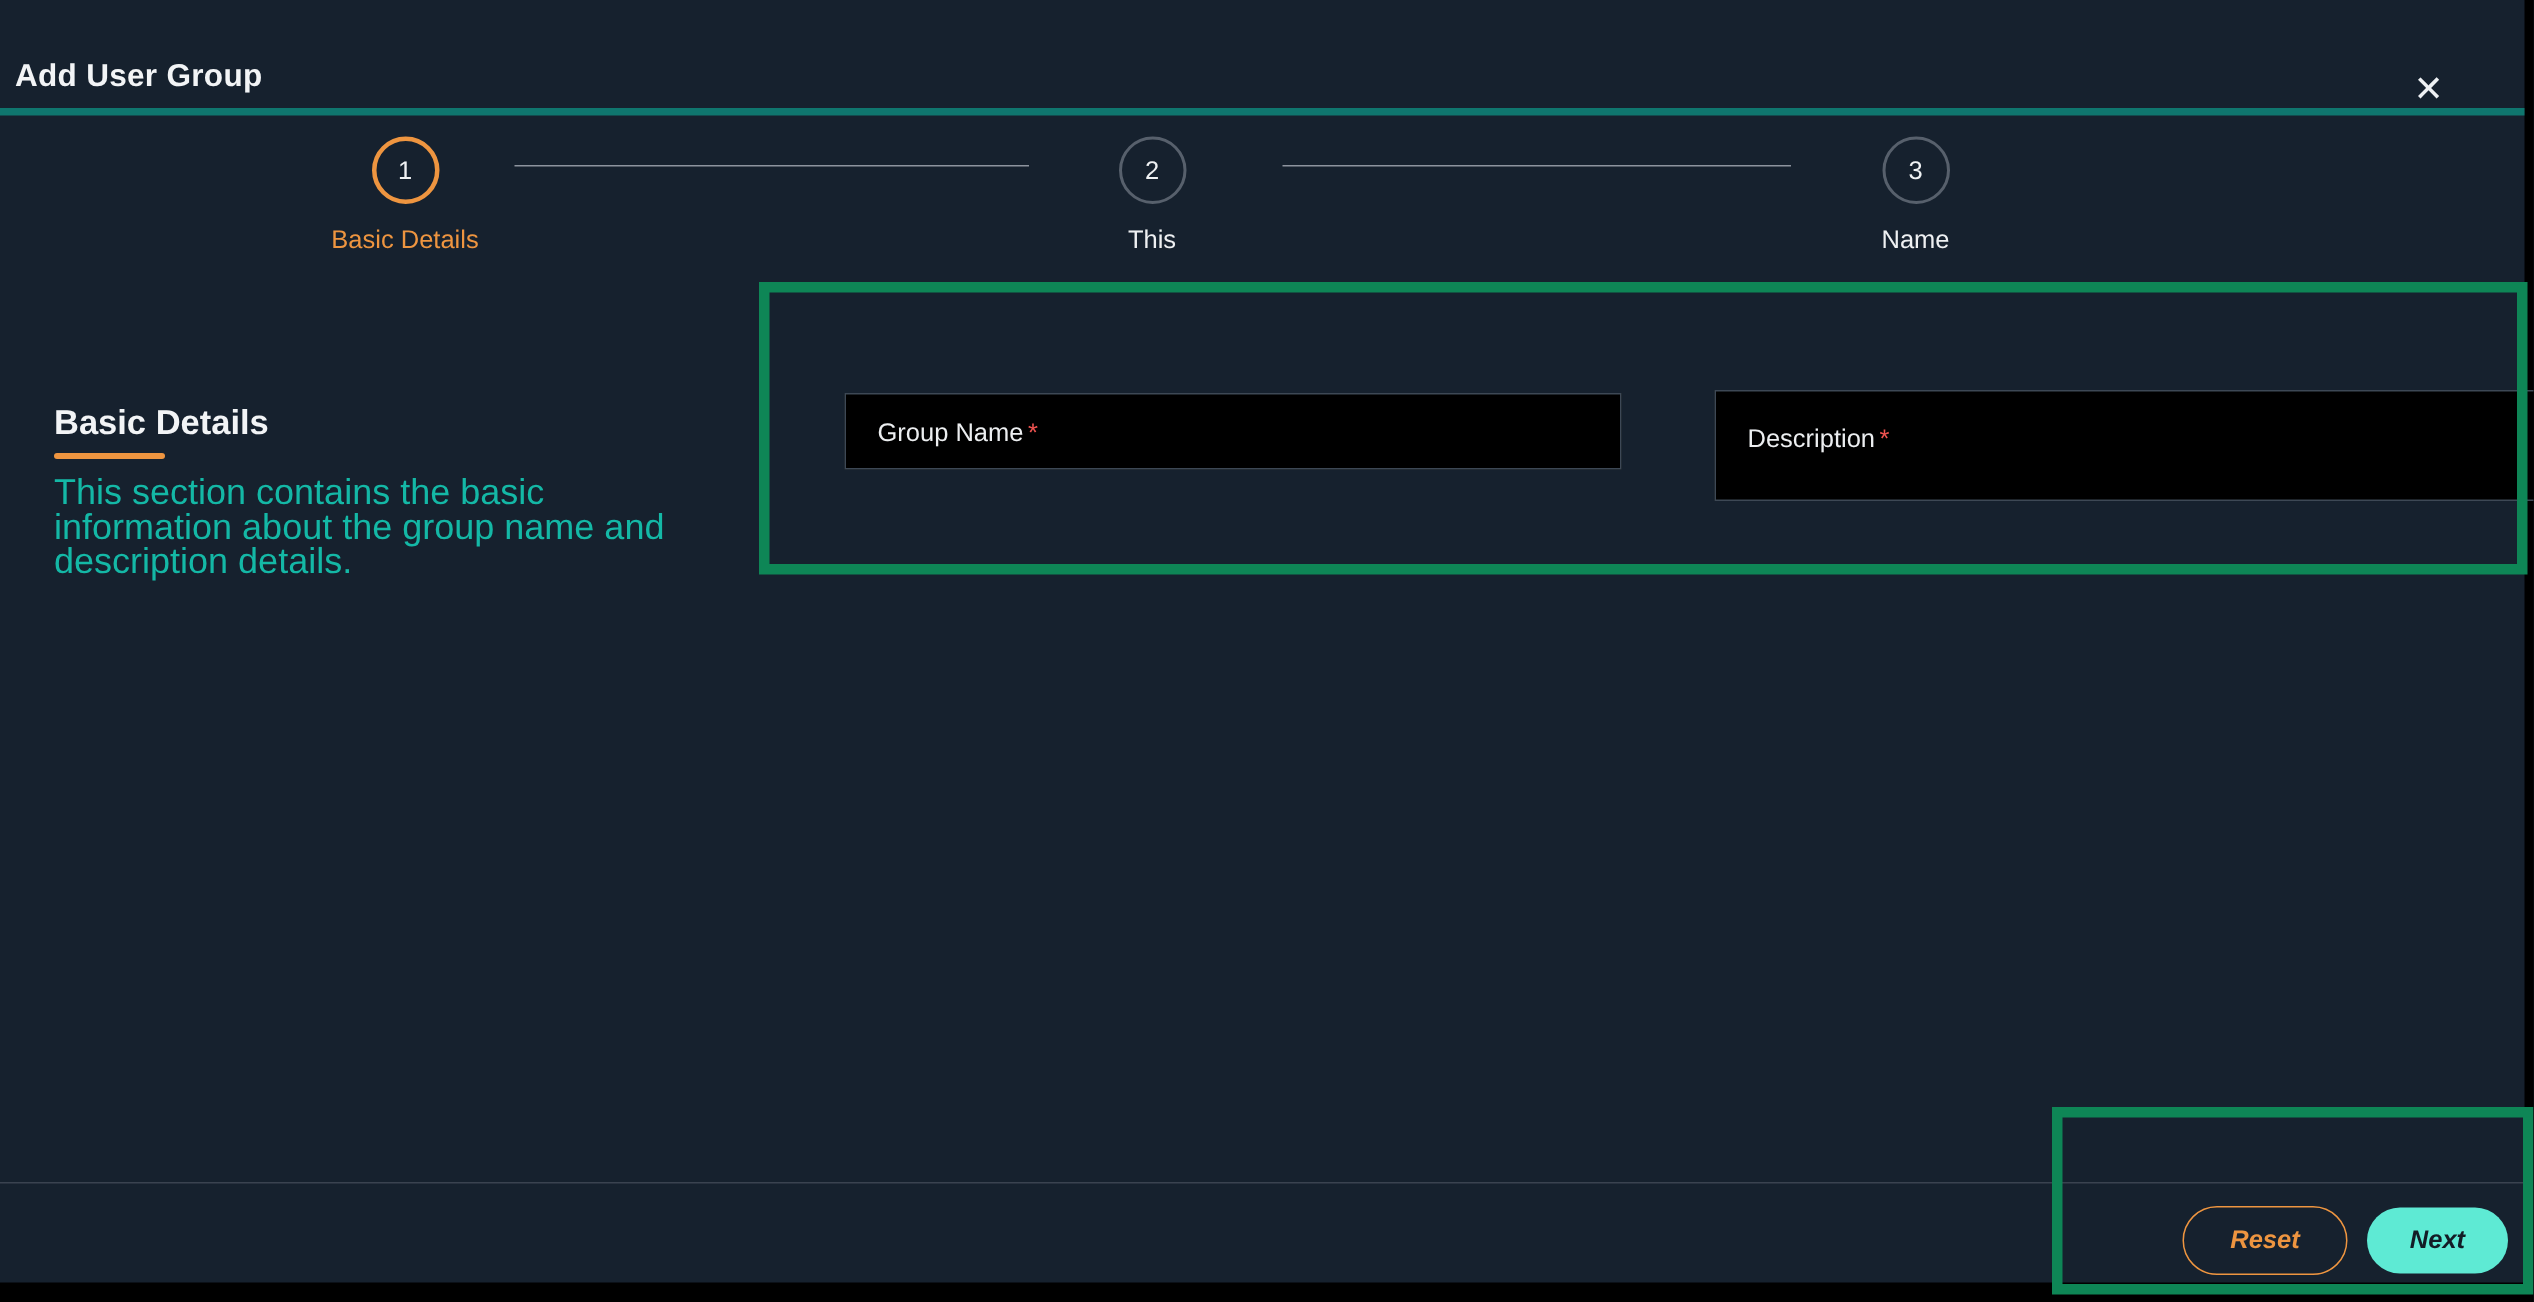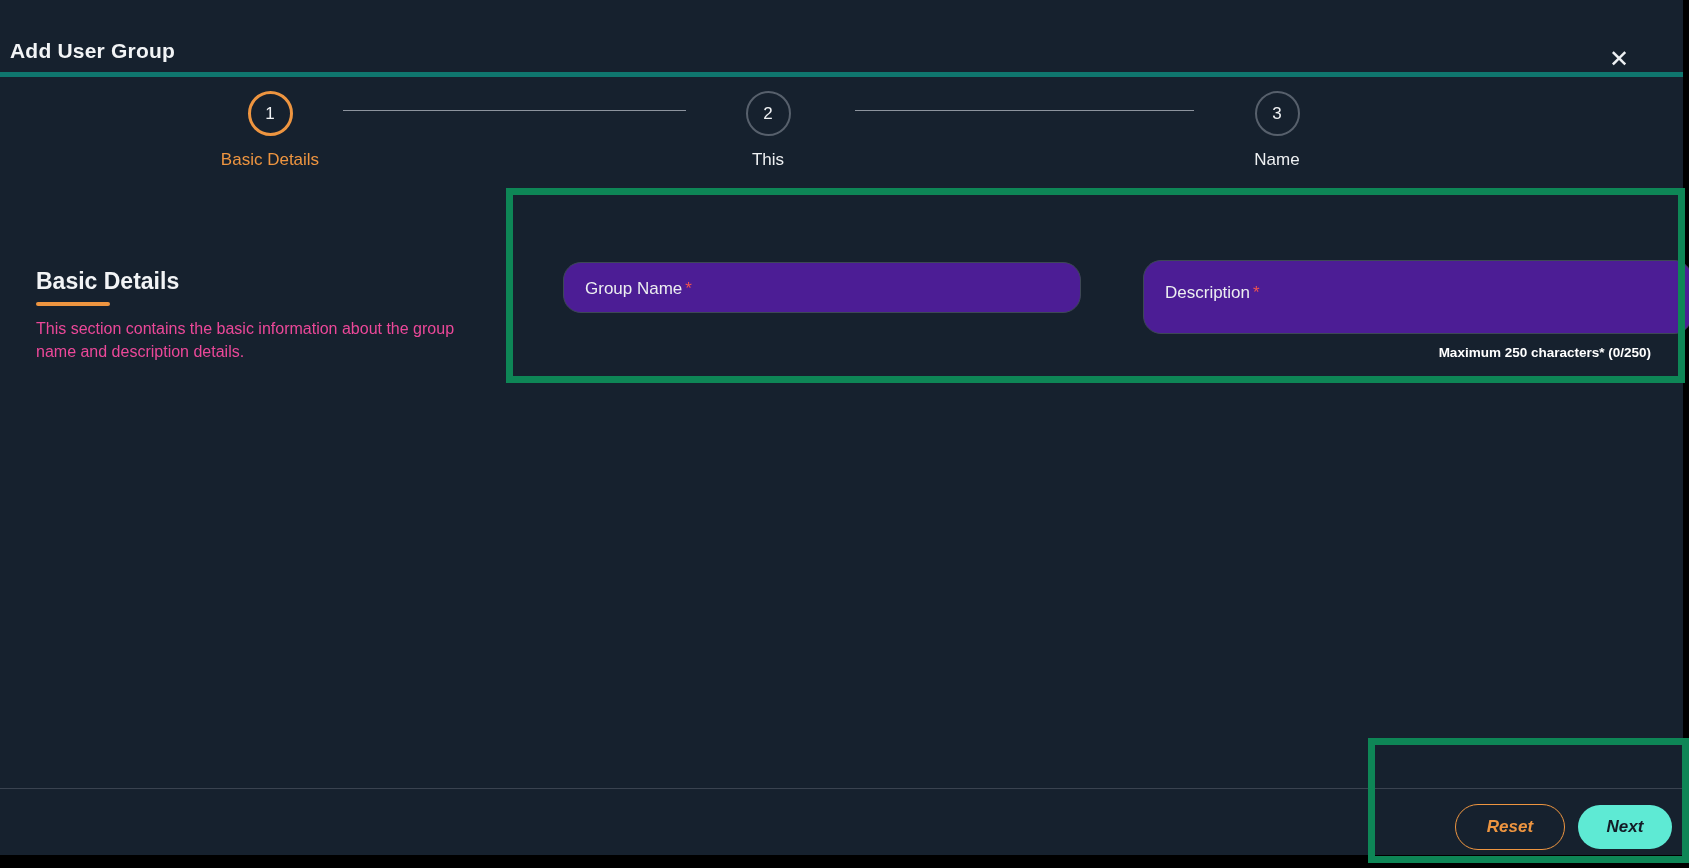--- a/index.html
+++ b/index.html
@@ -57,27 +57,27 @@
     font-size: 23px; font-weight: bold; color: #f2f4f6;
   }
   .section-underline {
     position: absolute; left: 36px; top: 302px;
     width: 74px; height: 4px; border-radius: 2px;
     background: #ee9540;
   }
   .section-desc {
     position: absolute; left: 36px; top: 317px;
     width: 445px;
-    font-size: 16px; line-height: 23px; color: #ec4899;
+    font-size: 24px; line-height: 23px; color: #14b8a6;
   }
   
   .field {
     position: absolute;
-    border: 1px solid #3d4855; border-radius: 18px;
-    background: #4c1d95; cursor: text;
+    border: 1px solid #3d4855; border-radius: 0;
+    background: #000000; cursor: text;
   }
   .field-label {
     position: absolute; left: 21px;
     font-size: 17px; color: #eceef0; white-space: nowrap;
   }
   .req { color: #ef5350; margin-left: 3px; }
   #group-name-field { left: 563px; top: 262px; width: 518px; height: 51px; }
   #group-name-field .field-label { top: 16px; }
   #description-field { left: 1102px; top: 260px; width: 549px; height: 74px; margin-left: 41px; }
   #description-field .field-label { top: 22px; }
@@ -141,21 +141,20 @@
   <div class="section-heading">Basic Details</div>
   <div class="section-underline"></div>
   <div class="section-desc">This section contains the basic information about the group name and description details.</div>
 
   <div class="field" id="group-name-field" role="textbox">
     <div class="field-label"><span>Group Name</span><span class="req">*</span></div>
   </div>
   <div class="field" id="description-field" role="textbox">
     <div class="field-label"><span>Description</span><span class="req">*</span></div>
   </div>
-  <div class="char-counter">Maximum 250 characters* (0/250)</div>
 
   <div class="footer-divider"></div>
   <button class="btn" id="reset-btn">Reset</button>
   <button class="btn" id="next-btn">Next</button>
 
 </div>
 
 <div class="green-rect" id="green-rect-form"></div>
 <div class="green-rect" id="green-rect-footer"></div>
 

